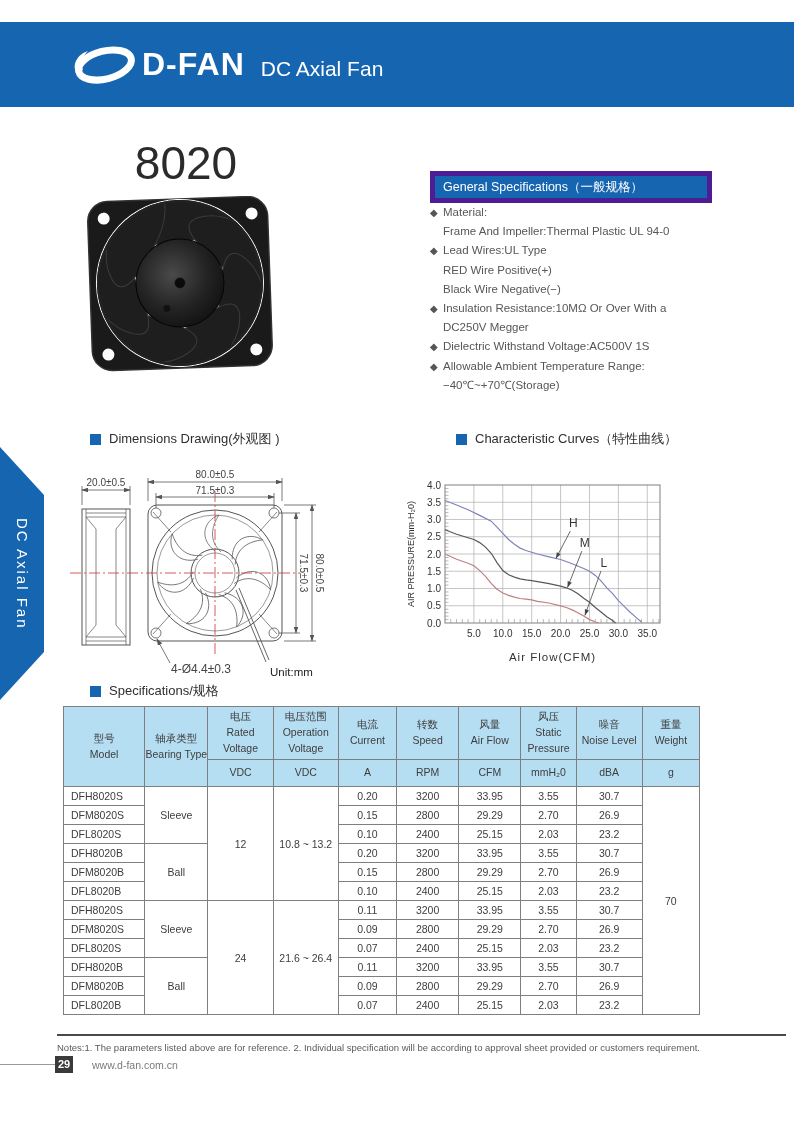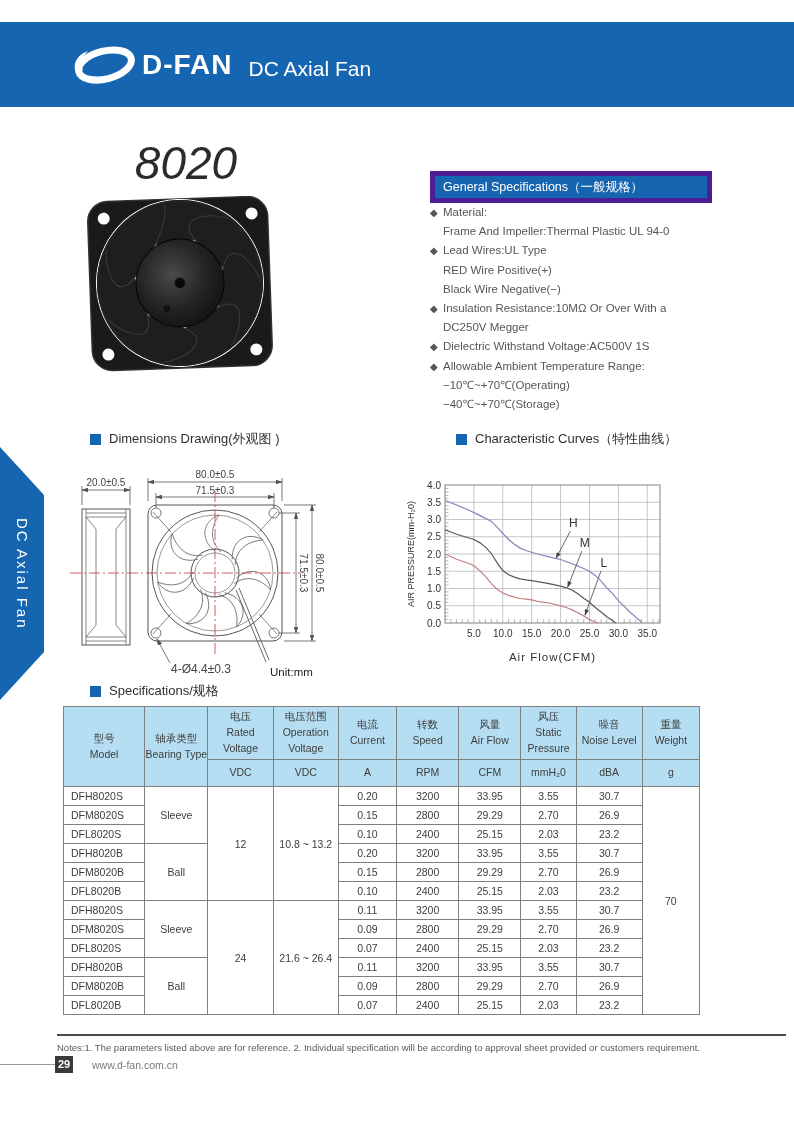--- a/index.html
+++ b/index.html
@@ -2,31 +2,31 @@
 <html><head>
 <meta charset="utf-8">
 <style>
   html,body{margin:0;padding:0;background:#e8e8e8;}
   .page{position:relative;width:794px;height:1123px;background:#fff;margin:0 auto;
         font-family:"Liberation Sans",sans-serif;overflow:hidden;color:#333;}
   
   .topbar{position:absolute;left:0;top:22px;width:794px;height:85px;background:#1565b0;
           display:flex;align-items:center;}
   .logo-wrap{margin-left:72px;display:flex;align-items:center;}
-  .brand{color:#fff;font-size:28px;font-weight:bold;letter-spacing:1px;margin-left:4px;}
+  .brand{color:#fff;font-size:32px;font-weight:bold;letter-spacing:1px;margin-left:4px;}
   .hsize{color:#fff;font-size:37px;font-weight:400;margin-left:52px;letter-spacing:1px;}
   .hsub{color:#fff;font-size:21px;margin-left:16px;position:relative;top:4px;}
   
   .side-tab{position:absolute;left:0;top:447px;width:44px;height:253px;background:#1565b0;
             clip-path:polygon(0 0,100% 19%,100% 81%,0 100%);
             display:flex;align-items:center;justify-content:center;}
   .side-tab span{writing-mode:vertical-rl;color:#fff;font-size:15px;letter-spacing:2px;}
   
   .model-title{position:absolute;left:96px;top:136px;width:180px;text-align:center;
-               font-size:46px;color:#2b2b2b;font-style:italic;}
+               font-size:46px;color:#2b2b2b;}
   
   .gs-bar{position:absolute;left:430px;top:171px;width:264px;height:22px;background:#1565b0;
           border:5px solid #4c1d95;color:#fff;font-size:12.5px;line-height:22px;padding-left:8px;}
   .gs-items{position:absolute;left:430px;top:203px;width:320px;font-size:11.5px;color:#54565a;}
   .gs-line{display:flex;line-height:19.2px;}
   .gs-line .bullet{width:13px;flex:0 0 13px;font-size:10px;}
   
   .sec-title{position:absolute;display:flex;align-items:center;font-size:13px;color:#2f2f2f;padding-left:28px;}
   .sec-title .sq{width:11px;height:11px;background:#1565b0;margin-right:8px;flex:0 0 11px;}
   #t-dims{left:62px;top:430px;}
@@ -151,24 +151,20 @@
         <span class="bullet"></span>
         <span>DC250V Megger</span>
       </div>
       <div class="gs-line">
         <span class="bullet">◆</span>
         <span>Dielectric Withstand Voltage:AC500V 1S</span>
       </div>
       <div class="gs-line">
         <span class="bullet">◆</span>
         <span>Allowable Ambient Temperature Range:</span>
-      </div>
-      <div class="gs-line">
-        <span class="bullet"></span>
-        <span>−10℃~+70℃(Operating)</span>
       </div>
       <div class="gs-line">
         <span class="bullet"></span>
         <span>−40℃~+70℃(Storage)</span>
       </div>
     </div>
 
   <div class="sec-title" id="t-dims">
     <span class="sq"></span>
     <span>Dimensions Drawing(外观图 )</span>

